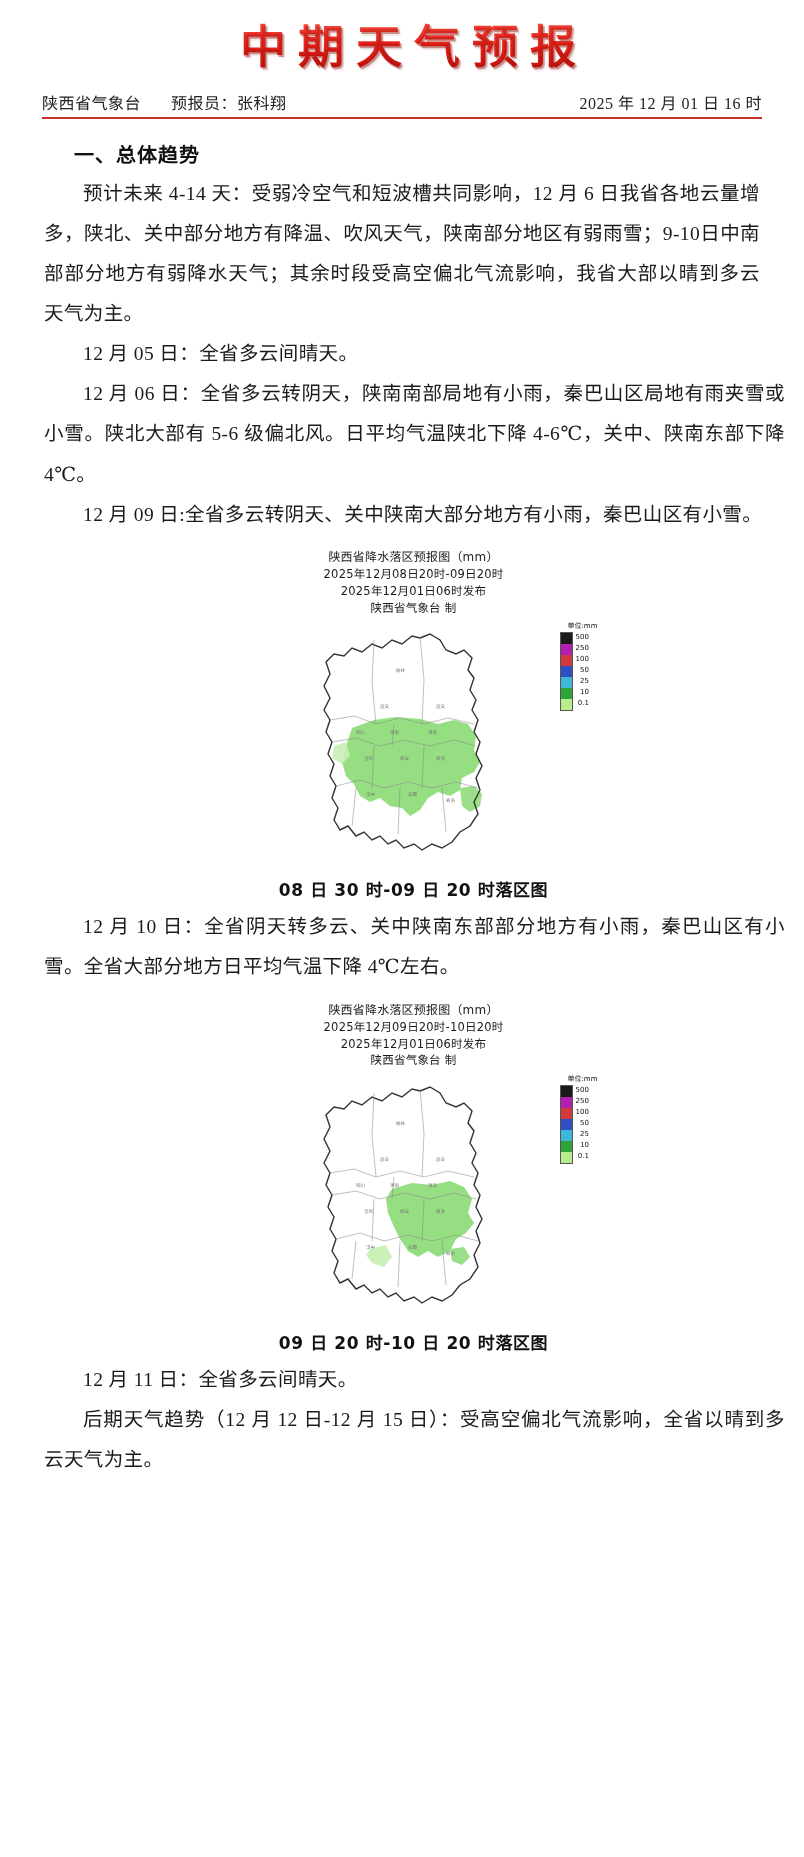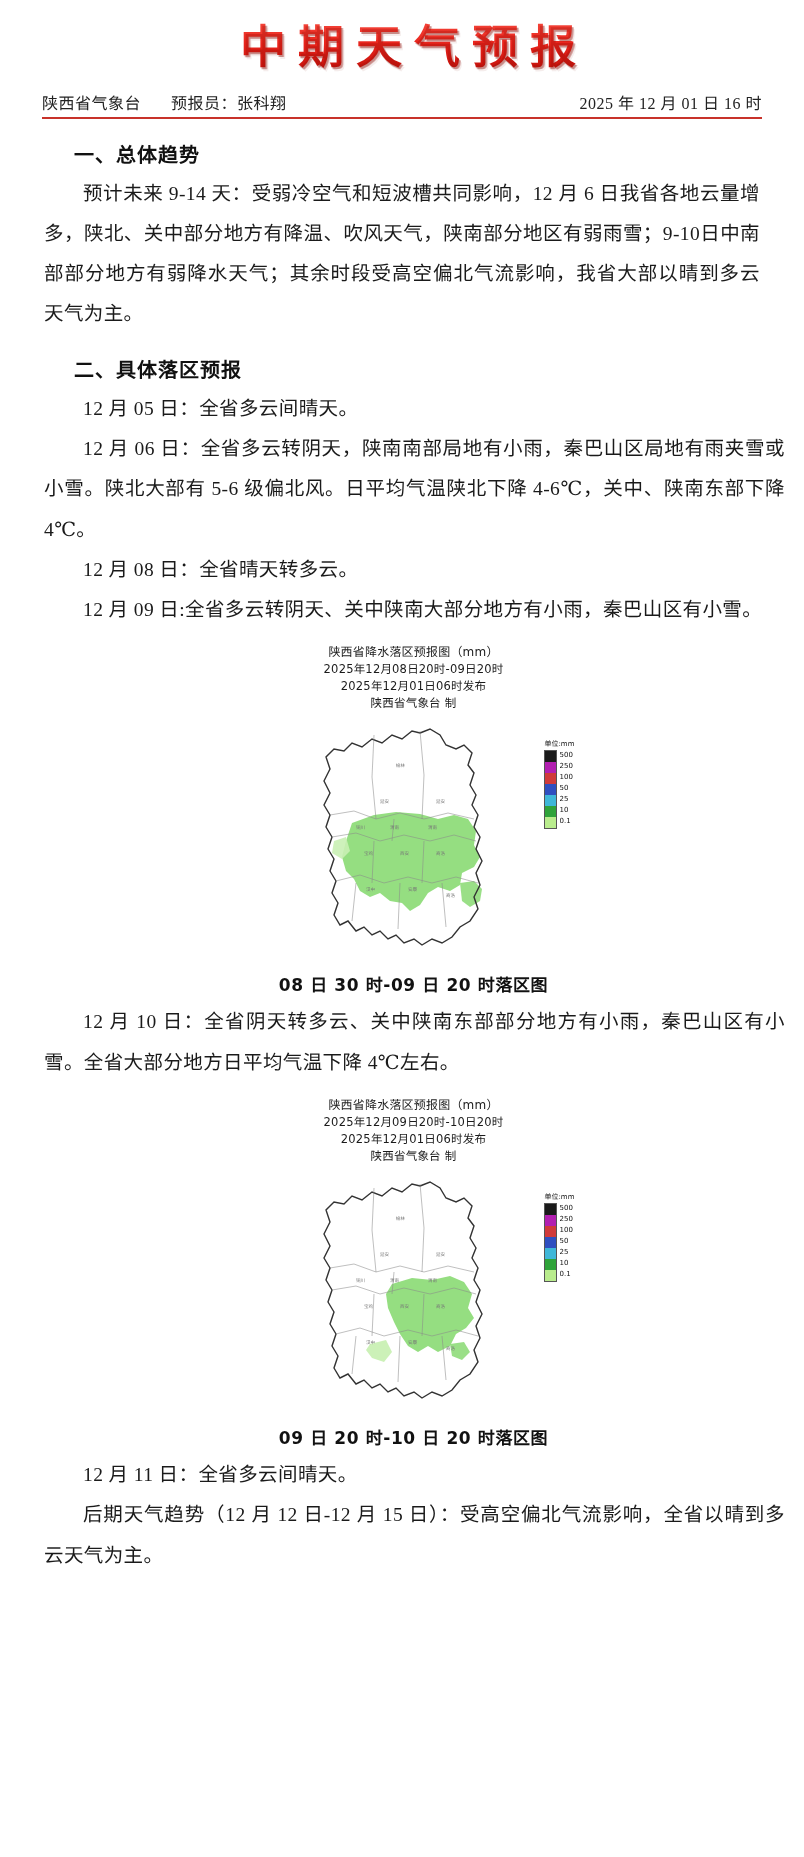--- a/index.html
+++ b/index.html
@@ -101,29 +101,29 @@
     width: 380px;
     height: 250px;
     margin: 4px auto 0 auto;
   }
   .map-canvas svg { display:block; width:100%; height:100%; }
 
   
   .legend {
     position: absolute;
     right: 6px;
-    top: 23px;
+    top: 0;
     width: 54px;
     font-family: "DejaVu Sans", "Liberation Sans", sans-serif;
     font-size: 7px;
     color: #111;
-    text-align: left;
+    text-align: right;
   }
   .legend .unit { font-size: 7px; margin-bottom: 2px; padding-left:1px; }
-  .legend .bar-row { display: flex; align-items: stretch; }
+  .legend .bar-row { display: flex; align-items: stretch; margin-left: 16px; }
   .legend .bar { width: 13px; border: 0.6px solid #555; }
   .legend .bar i { display:block; height: 11px; }
   .legend .ticks { display:flex; flex-direction:column; justify-content:flex-start; padding-left:3px; }
   .legend .ticks span { height: 11px; line-height: 11px; font-size: 7px; }
   figcaption.map-cap {
     font-family: "DejaVu Sans", "Liberation Sans", sans-serif;
     font-weight: 700;
     font-size: 17px;
     letter-spacing: 0.6px;
     margin-top: 6px;
@@ -139,36 +139,32 @@
     <div class="doc-title">中期天气预报</div>
   </div>
 
   <div class="byline">
     <span class="bl-org">陕西省气象台</span>
     <span class="bl-forecaster">预报员：张科翔</span>
     <span class="bl-date">2025 年 12 月 01 日 16 时</span>
   </div>
 
   <h2 class="section-head">一、总体趋势</h2>
-  <p class="body indent">预计未来 9-14 天：受弱冷空气和短波槽共同影响，12 月 6 日我省各地云量增多，陕北、关中部分地方有降温、吹风天气，陕南部分地区有弱雨雪；9-10日中南部部分地方有弱降水天气；其余时段受高空偏北气流影响，我省大部以晴到多云天气为主。</p>
-
-  <h2 class="section-head">二、具体落区预报</h2>
+  <p class="body indent">预计未来 4-14 天：受弱冷空气和短波槽共同影响，12 月 6 日我省各地云量增多，陕北、关中部分地方有降温、吹风天气，陕南部分地区有弱雨雪；9-10日中南部部分地方有弱降水天气；其余时段受高空偏北气流影响，我省大部以晴到多云天气为主。</p>
+
 
   <p class="entry">
     <span>12 月 05 日：</span><span>全省多云间晴天。</span>
   </p>
 
   <p class="entry">
     <span>12 月 06 日：</span><span>全省多云转阴天，</span><span class="hl" style="background-image: linear-gradient(to right, rgb(236, 90, 34), rgb(236, 90, 34));">陕南南部局地有小雨，秦巴山区局地有雨夹雪或小雪。陕北大部有 5-6 级偏北风。日平均气温陕北下降 4-6℃，关中、陕南东部下降 4℃。</span>
   </p>
 
 
-  <p class="entry">
-    <span>12 月 08 日：</span><span>全省晴天转多云。</span>
-  </p>
 
   <p class="entry">
     <span>12 月 09 日:</span><span>全省多云转阴天、</span><span class="hl" style="background-image: linear-gradient(to right, rgb(236, 90, 34), rgb(236, 90, 34));">关中陕南大部分地方有小雨，秦巴山区有小雪。</span>
   </p>
 
   <figure class="map-fig">
     <div class="map-head">
       <div class="l1">陕西省降水落区预报图（mm）</div>
       <div>2025年12月08日20时-09日20时</div>
       <div>2025年12月01日06时发布</div>

